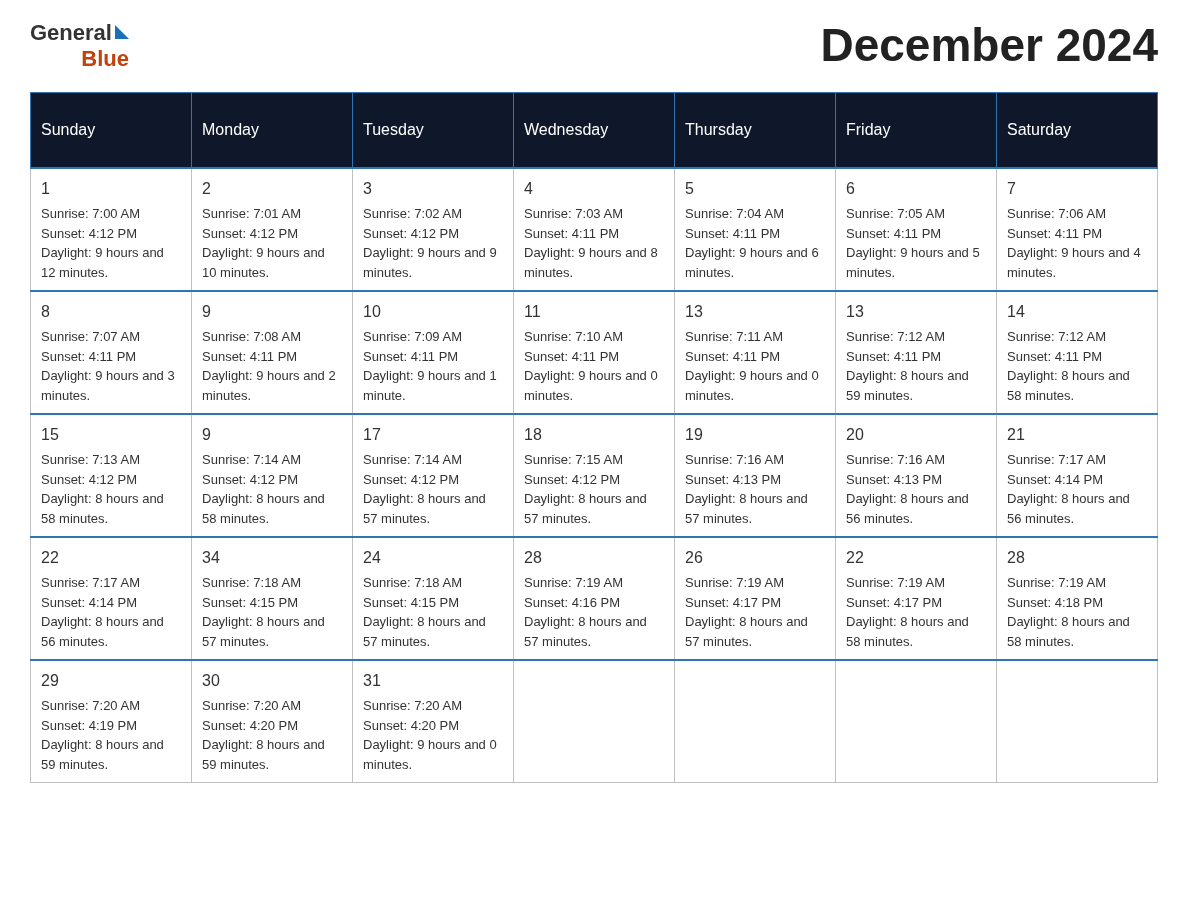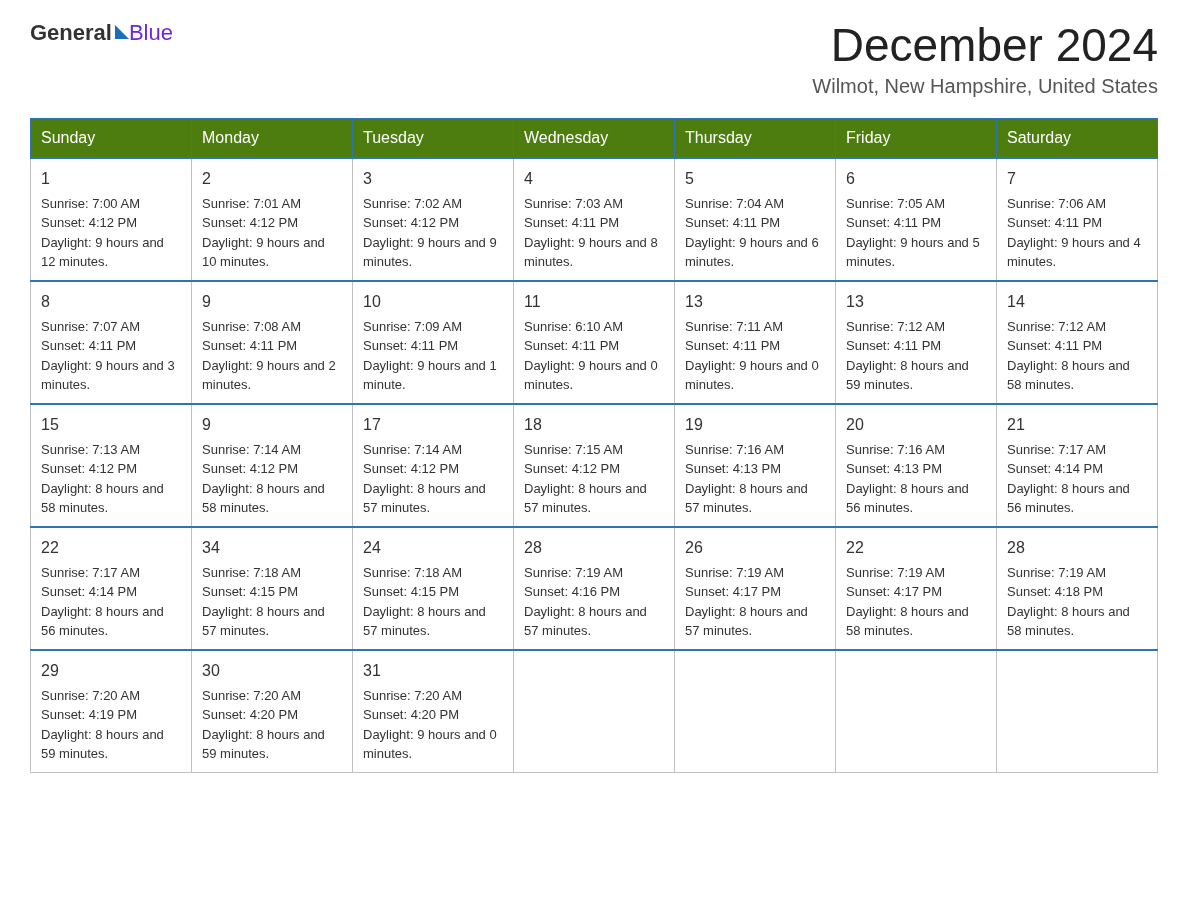--- a/index.html
+++ b/index.html
@@ -16,46 +16,46 @@
       align-items: flex-start;
       margin-bottom: 20px;
     }
     .logo-text-general {
       font-size: 22px;
       font-weight: bold;
       color: #333;
     }
     .logo-text-blue {
       font-size: 22px;
-      font-weight: normal;
-      color: #6d28d9;
+      font-weight: bold;
+      color: #c2410c;
     }
     .title-area {
       text-align: right;
     }
     .calendar-title {
       font-size: 46px;
-      font-weight: normal;
+      font-weight: bold;
       color: #222;
       line-height: 1.1;
     }
     .calendar-subtitle {
       font-size: 20px;
       color: #555;
       margin-top: 4px;
     }
     table {
       width: 100%;
       border-collapse: collapse;
       table-layout: fixed;
     }
     thead tr th {
-      background-color: #4d7c0f;
+      background-color: #0f172a;
       color: white;
-      padding: 10px 10px;
+      padding: 28px 10px;
       font-size: 16px;
       font-weight: normal;
       text-align: left;
       border: 1px solid #2e75b6;
     }
     tbody tr td {
       vertical-align: top;
       padding: 8px 10px;
       border: 1px solid #c0c0c0;
       border-top: 2px solid #2e75b6;
@@ -75,21 +75,21 @@
       color: #333;
     }
     tbody tr:first-child td {
       border-top: 2px solid #2e75b6;
     }
     tbody tr td:empty {
       background: #ffffff;
     }
     .logo-container {
       display: flex;
-      flex-direction: row;
+      flex-direction: column;
       align-items: flex-end;
     }
     .logo-row {
       display: flex;
       align-items: center;
     }
     .logo-triangle {
       display: inline-block;
       width: 0;
       height: 0;
@@ -106,21 +106,20 @@
 <div class="header">
   <div class="logo-container">
     <div class="logo-row">
       <span class="logo-text-general">General</span>
       <span class="logo-triangle"></span>
     </div>
     <span class="logo-text-blue">Blue</span>
   </div>
   <div class="title-area">
     <div class="calendar-title">December 2024</div>
-    <div class="calendar-subtitle">Wilmot, New Hampshire, United States</div>
   </div>
 </div>
 
 <table>
   <thead>
     <tr>
     <th>Sunday</th>
         <th>Monday</th>
         <th>Tuesday</th>
         <th>Wednesday</th>
@@ -136,21 +135,21 @@
         <td><span class="day-number">3</span><span class="day-info">Sunrise: 7:02 AM</span><br><span class="day-info">Sunset: 4:12 PM</span><br><span class="day-info">Daylight: 9 hours and 9 minutes.</span></td>
         <td><span class="day-number">4</span><span class="day-info">Sunrise: 7:03 AM</span><br><span class="day-info">Sunset: 4:11 PM</span><br><span class="day-info">Daylight: 9 hours and 8 minutes.</span></td>
         <td><span class="day-number">5</span><span class="day-info">Sunrise: 7:04 AM</span><br><span class="day-info">Sunset: 4:11 PM</span><br><span class="day-info">Daylight: 9 hours and 6 minutes.</span></td>
         <td><span class="day-number">6</span><span class="day-info">Sunrise: 7:05 AM</span><br><span class="day-info">Sunset: 4:11 PM</span><br><span class="day-info">Daylight: 9 hours and 5 minutes.</span></td>
         <td><span class="day-number">7</span><span class="day-info">Sunrise: 7:06 AM</span><br><span class="day-info">Sunset: 4:11 PM</span><br><span class="day-info">Daylight: 9 hours and 4 minutes.</span></td>
       </tr>
       <tr>
         <td><span class="day-number">8</span><span class="day-info">Sunrise: 7:07 AM</span><br><span class="day-info">Sunset: 4:11 PM</span><br><span class="day-info">Daylight: 9 hours and 3 minutes.</span></td>
         <td><span class="day-number">9</span><span class="day-info">Sunrise: 7:08 AM</span><br><span class="day-info">Sunset: 4:11 PM</span><br><span class="day-info">Daylight: 9 hours and 2 minutes.</span></td>
         <td><span class="day-number">10</span><span class="day-info">Sunrise: 7:09 AM</span><br><span class="day-info">Sunset: 4:11 PM</span><br><span class="day-info">Daylight: 9 hours and 1 minute.</span></td>
-        <td><span class="day-number">11</span><span class="day-info">Sunrise: 6:10 AM</span><br><span class="day-info">Sunset: 4:11 PM</span><br><span class="day-info">Daylight: 9 hours and 0 minutes.</span></td>
+        <td><span class="day-number">11</span><span class="day-info">Sunrise: 7:10 AM</span><br><span class="day-info">Sunset: 4:11 PM</span><br><span class="day-info">Daylight: 9 hours and 0 minutes.</span></td>
         <td><span class="day-number">13</span><span class="day-info">Sunrise: 7:11 AM</span><br><span class="day-info">Sunset: 4:11 PM</span><br><span class="day-info">Daylight: 9 hours and 0 minutes.</span></td>
         <td><span class="day-number">13</span><span class="day-info">Sunrise: 7:12 AM</span><br><span class="day-info">Sunset: 4:11 PM</span><br><span class="day-info">Daylight: 8 hours and 59 minutes.</span></td>
         <td><span class="day-number">14</span><span class="day-info">Sunrise: 7:12 AM</span><br><span class="day-info">Sunset: 4:11 PM</span><br><span class="day-info">Daylight: 8 hours and 58 minutes.</span></td>
       </tr>
       <tr>
         <td><span class="day-number">15</span><span class="day-info">Sunrise: 7:13 AM</span><br><span class="day-info">Sunset: 4:12 PM</span><br><span class="day-info">Daylight: 8 hours and 58 minutes.</span></td>
         <td><span class="day-number">9</span><span class="day-info">Sunrise: 7:14 AM</span><br><span class="day-info">Sunset: 4:12 PM</span><br><span class="day-info">Daylight: 8 hours and 58 minutes.</span></td>
         <td><span class="day-number">17</span><span class="day-info">Sunrise: 7:14 AM</span><br><span class="day-info">Sunset: 4:12 PM</span><br><span class="day-info">Daylight: 8 hours and 57 minutes.</span></td>
         <td><span class="day-number">18</span><span class="day-info">Sunrise: 7:15 AM</span><br><span class="day-info">Sunset: 4:12 PM</span><br><span class="day-info">Daylight: 8 hours and 57 minutes.</span></td>
         <td><span class="day-number">19</span><span class="day-info">Sunrise: 7:16 AM</span><br><span class="day-info">Sunset: 4:13 PM</span><br><span class="day-info">Daylight: 8 hours and 57 minutes.</span></td>

